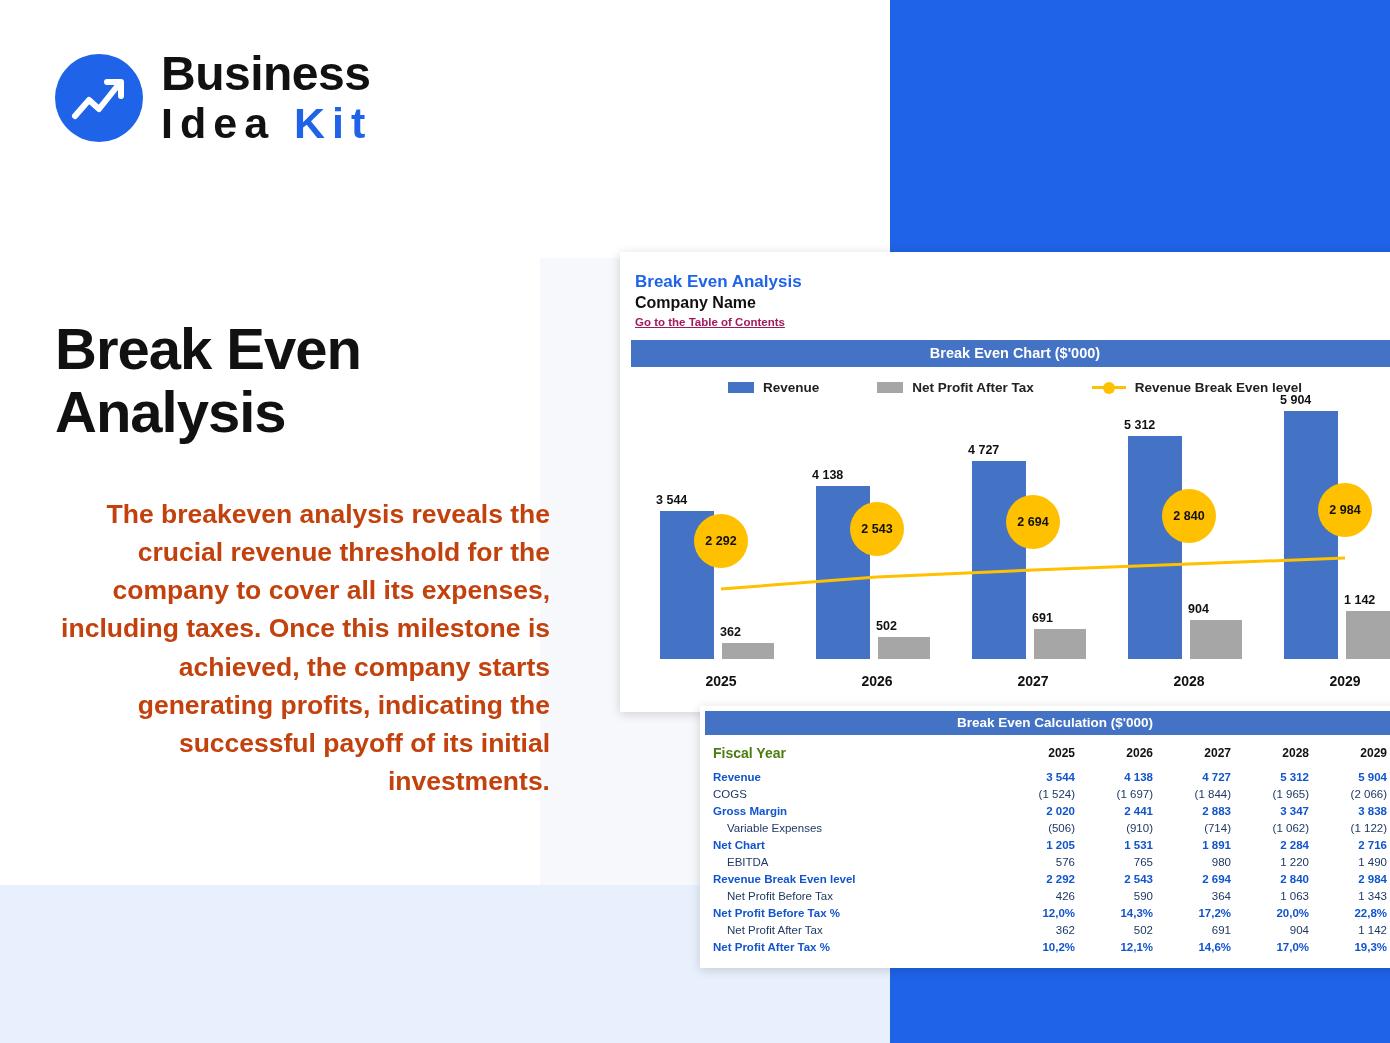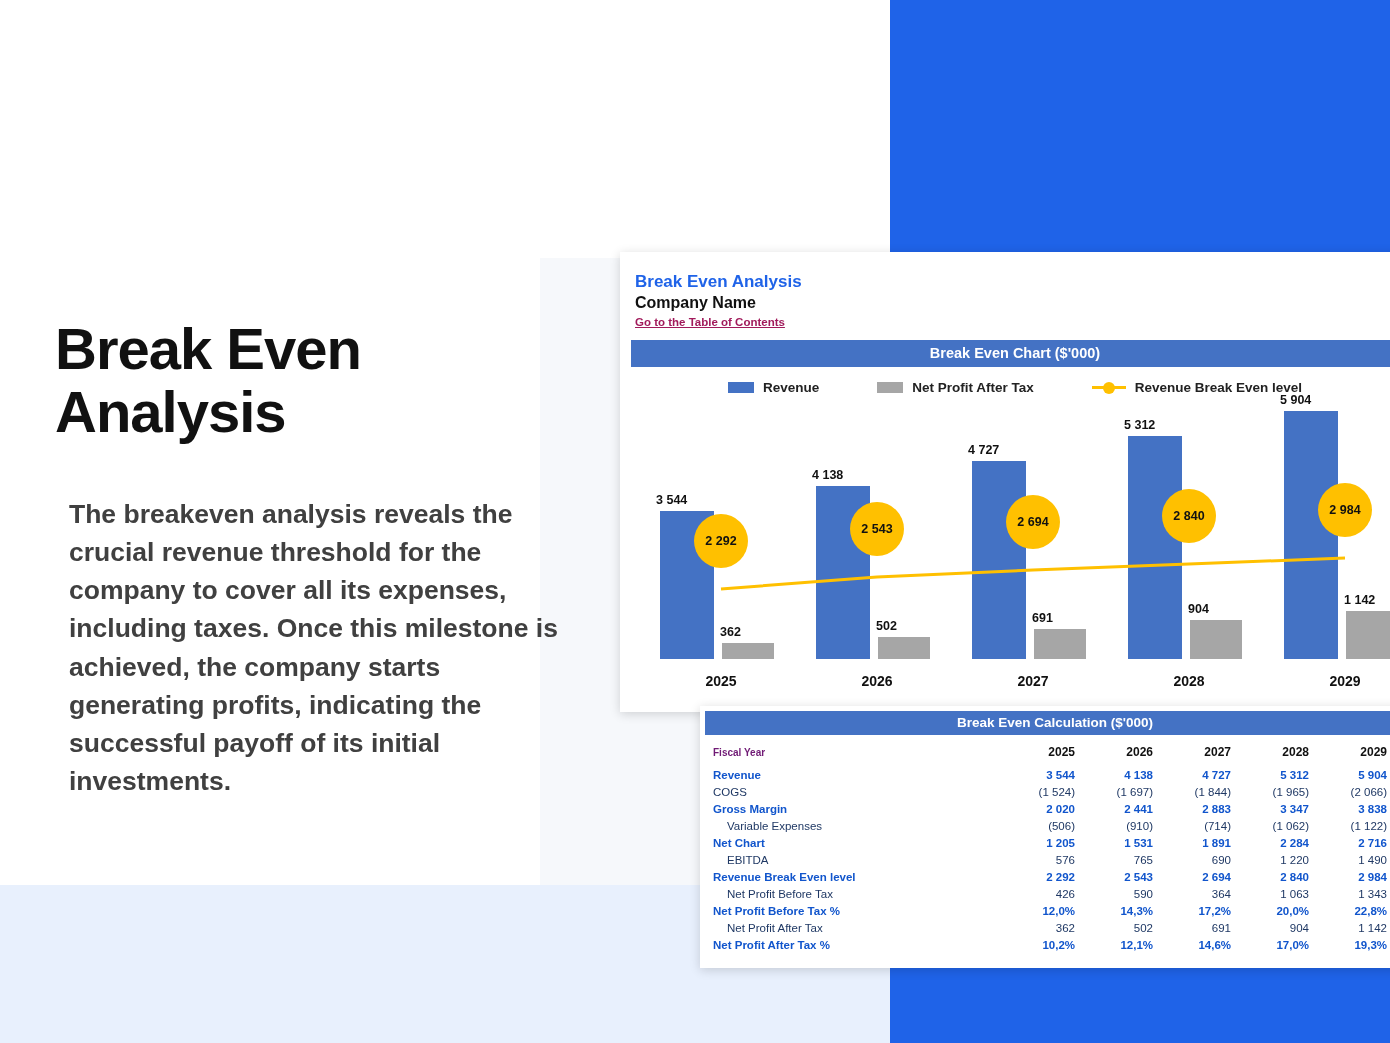--- a/index.html
+++ b/index.html
@@ -57,24 +57,25 @@
   .logo-line2 .kit { color: #1f63e8; }
 
   
   .headline {
     position: absolute; left: 55px; top: 318px;
     width: 500px;
     font-size: 58px; line-height: 1.08; font-weight: bold;
     color: #111111; letter-spacing: -1px;
   }
   .bodytext {
-    position: absolute; left: 69px; top: 495px;
+    position: absolute; left: 50px; top: 495px;
     width: 500px;
     font-size: 26.5px; line-height: 1.44; font-weight: bold;
-    color: #404040;
+    color: #c2410c;
+    text-align: right;
   }
 
   
   .chart-card {
     position: absolute; left: 620px; top: 252px;
     width: 790px; height: 460px;
     background: #ffffff;
     box-shadow: 0 2px 10px rgba(0,0,0,0.16);
   }
   .card-title {
@@ -153,21 +154,21 @@
     background: #4472c4; color: #ffffff;
     font-size: 13.5px; font-weight: bold; text-align: center;
     padding: 4px 0 5px 0;
   }
   table.calc {
     width: calc(100% - 26px); margin: 8px 13px 0 13px;
     border-collapse: collapse;
     font-size: 11.5px; color: #1f3864;
   }
   table.calc th.head-label {
-    text-align: left; font-size: 10px; font-weight: bold; color: #701a75;
+    text-align: left; font-size: 14px; font-weight: bold; color: #4d7c0f;
     padding: 2px 0 7px 0;
   }
   table.calc th.head-year {
     text-align: right; font-size: 12px; font-weight: bold; color: #111;
     padding: 2px 10px 7px 0; width: 78px;
   }
   table.calc td { padding: 2.5px 0; }
   table.calc td.lbl-cell { text-align: left; }
   table.calc td.val { text-align: right; padding-right: 10px; }
   tr.bold td { font-weight: bold; color: #1155cc; }
@@ -178,20 +179,32 @@
 </head>
 <body>
 
 <div id="page">
 
   <div class="bg-blue-right"></div>
   <div class="bg-blue-bottom"></div>
   <div class="bg-lightblue-bottom"></div>
   <div class="bg-soft-panel"></div>
 
+  <div class="logo-wrap">
+    <div class="logo-circle">
+      <svg width="88" height="88" viewBox="0 0 88 88">
+        <path d="M20 62 L34 46 L44 55 L64 30" stroke="#ffffff" stroke-width="6" fill="none" stroke-linecap="round" stroke-linejoin="round"></path>
+        <path d="M52 28 L66 28 L66 42" stroke="#ffffff" stroke-width="6" fill="none" stroke-linecap="round" stroke-linejoin="round"></path>
+      </svg>
+    </div>
+    <div class="logo-text">
+      <span class="logo-line1">Business</span>
+      <span class="logo-line2"><span>Idea </span><span class="kit">Kit</span></span>
+    </div>
+  </div>
 
   <div class="headline">Break Even Analysis</div>
   <div class="bodytext">The breakeven analysis reveals the crucial revenue threshold for the company to cover all its expenses, including taxes. Once this milestone is achieved, the company starts generating profits, indicating the successful payoff of its initial investments.</div>
 
   <div class="chart-card">
     <div class="card-title">Break Even Analysis</div>
     <div class="card-sub">Company Name</div>
     <a class="card-link" href="#">Go to the Table of Contents</a>
 
     <div class="chart-banner">Break Even Chart ($'000)</div>
@@ -314,21 +327,21 @@
           <td class="val">1 205</td>
           <td class="val">1 531</td>
           <td class="val">1 891</td>
           <td class="val">2 284</td>
           <td class="val">2 716</td>
         </tr>
         <tr class="plain">
           <td class="lbl-cell">EBITDA</td>
           <td class="val">576</td>
           <td class="val">765</td>
-          <td class="val">690</td>
+          <td class="val">980</td>
           <td class="val">1 220</td>
           <td class="val">1 490</td>
         </tr>
         <tr class="bold">
           <td class="lbl-cell">Revenue Break Even level</td>
           <td class="val">2 292</td>
           <td class="val">2 543</td>
           <td class="val">2 694</td>
           <td class="val">2 840</td>
           <td class="val">2 984</td>

